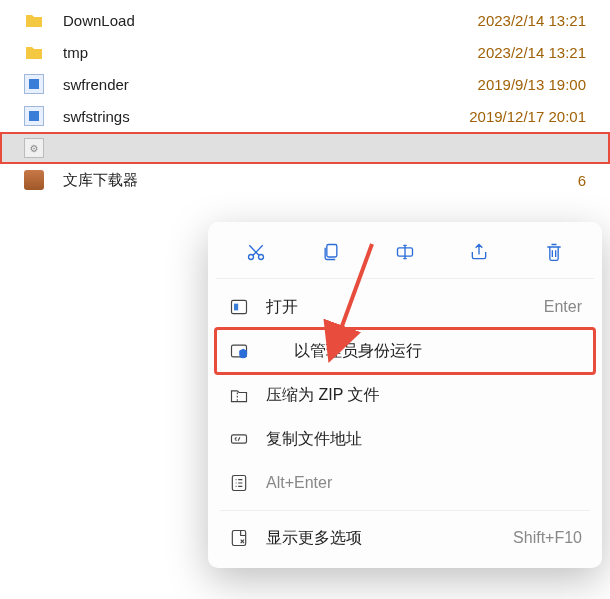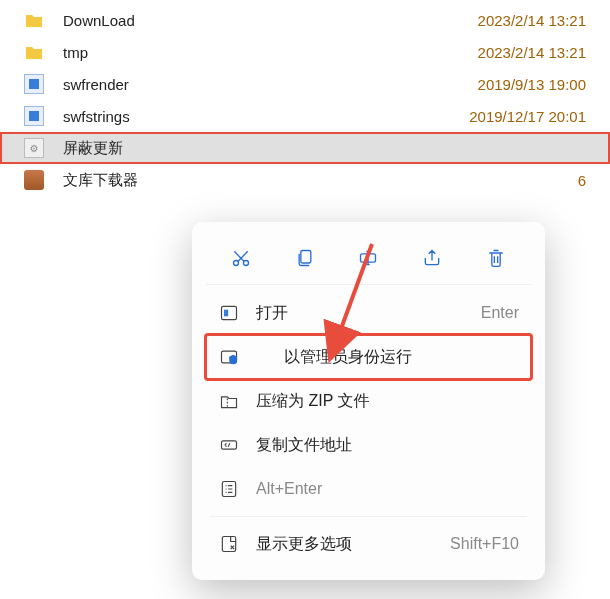--- a/index.html
+++ b/index.html
@@ -14,24 +14,24 @@
     .file-date { color: #a16207; font-size: 15px; white-space: nowrap; }
     
     .folder-icon svg { fill: #f5c842; }
     .exe-icon { background: #e8f0ff; border: 1px solid #a0b8d8; display: flex; align-items: center; justify-content: center; }
     .exe-icon .inner { width: 10px; height: 10px; background: #3a7dd8; }
     .batch-icon { background: #f0f0f0; border: 1px solid #bbb; display: flex; align-items: center; justify-content: center; }
     .batch-icon span { font-size: 10px; color: #888; }
     .app-icon { background: linear-gradient(#c87848, #a05828); border-radius: 3px; }
     
     .context-menu {
-      position: absolute; left: 192px; top: 222px;
-      width: 353px; background: #fdfdfd;
+      position: absolute; left: 208px; top: 222px;
+      width: 394px; background: #fdfdfd;
       border-radius: 10px; box-shadow: 0 12px 40px rgba(0,0,0,0.25);
-      padding: 14px;
+      padding: 8px;
     }
     .cm-toolbar { display: flex; gap: 6px; padding: 4px 6px 8px 6px; justify-content: space-around; border-bottom: 1px solid #eee; margin-bottom: 6px; }
     .cm-tool { width: 40px; height: 36px; display: flex; align-items: center; justify-content: center; border-radius: 4px; cursor: pointer; }
     .cm-tool svg { stroke: #2a6dd8; fill: none; stroke-width: 1.6; }
     
     .cm-item { display: flex; align-items: center; padding: 11px 12px; gap: 16px; border-radius: 6px; cursor: default; font-size: 16px; color: #222; }
     .cm-item.highlight-box { outline: 3px solid #e74c3c; outline-offset: -1px; border-radius: 2px; gap: 44px; }
     .cm-icon { width: 22px; height: 22px; display: flex; align-items: center; justify-content: center; flex-shrink: 0; }
     .cm-icon svg { stroke: #444; fill: none; stroke-width: 1.4; }
     .cm-label { flex: 1; }
@@ -75,21 +75,20 @@
     <span class="file-icon exe-icon">
         <span class="inner"></span>
       </span>
     <span class="file-name">swfstrings</span>
     <span class="file-date">2019/12/17 20:01</span>
   </div>
   <div class="file-row selected highlight-box">
     <span class="file-icon batch-icon">
         <span>⚙</span>
       </span>
-    <span class="file-name">屏蔽更新</span>
   </div>
   <div class="file-row">
     <span class="file-icon app-icon"></span>
     <span class="file-name">文库下载器</span>
     <span class="file-date">6</span>
   </div>
 </div>
 
 <div class="context-menu">
   <div class="cm-toolbar">

